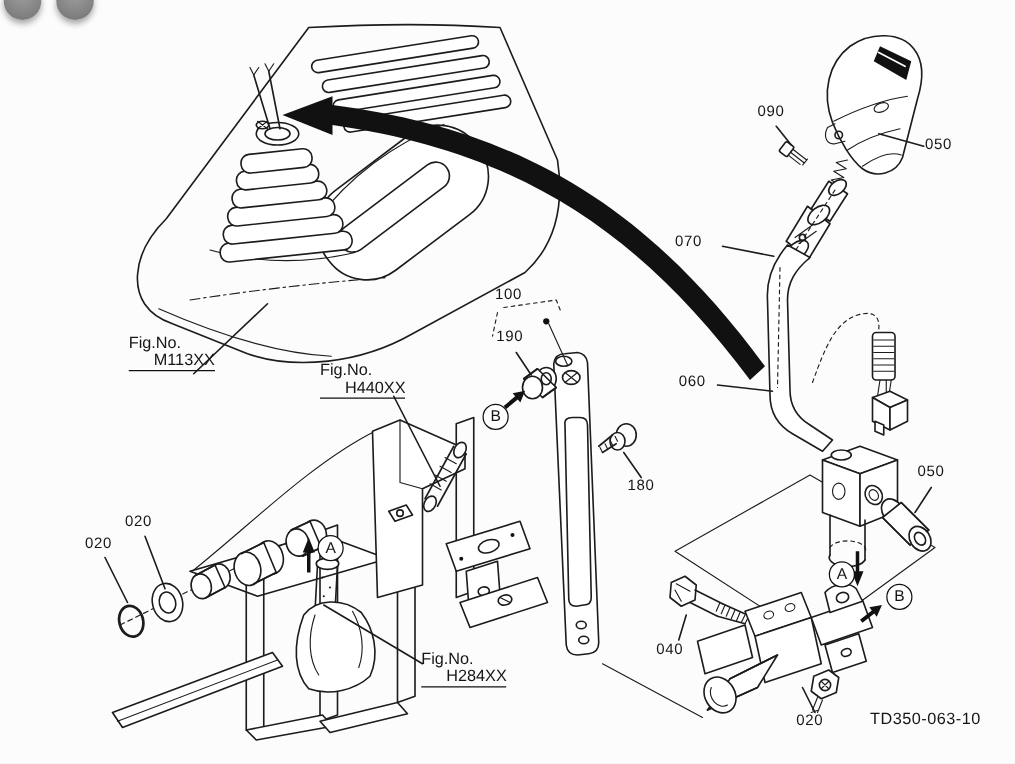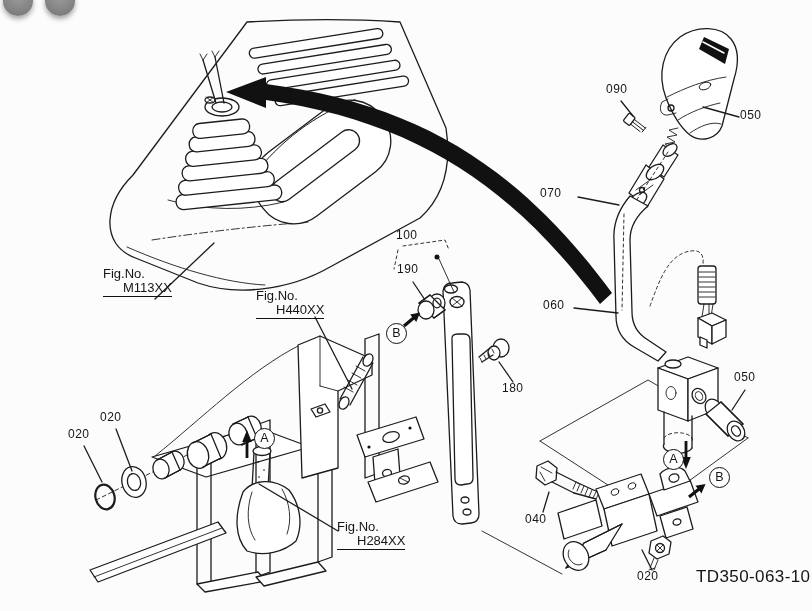--- a/index.html
+++ b/index.html
@@ -14,21 +14,21 @@
   svg.art .dash{stroke-dasharray:4 3;}
   svg.art .dash2{stroke-dasharray:3 3;}
   svg.art .dashdot{stroke-dasharray:8 3 2 3;}
   svg.art .whiteline{stroke:#ffffff;stroke-width:1.5;}
   .pn{position:absolute;font-size:12px;letter-spacing:.5px;white-space:nowrap;}
   .figref{position:absolute;display:flex;flex-direction:column;font-size:13px;font-weight:normal;
           line-height:14px;white-space:nowrap;}
   .figref .code{border-bottom:1.4px solid #111;padding-bottom:1px;padding-left:20px;}
   .marker{position:absolute;width:19px;height:19px;border:1.5px solid #111;border-radius:50%;
           background:#fff;font-size:12.5px;line-height:18px;text-align:center;}
-  .dwgno{position:absolute;font-size:17px;letter-spacing:.4px;white-space:nowrap;}
+  .dwgno{position:absolute;font-size:13px;letter-spacing:.4px;white-space:nowrap;}
   .navbtn{position:absolute;top:-14px;width:30px;height:30px;border-radius:50%;
           background:radial-gradient(circle at 50% 35%, #9c9c9c, #818181 65%, #6f6f6f);
           box-shadow:0 3px 5px rgba(0,0,0,.35);}
 </style>
 </head>
 <body>
 
 <div class="stage">
 
   <div class="navbtn" style="left:3px;"></div>

